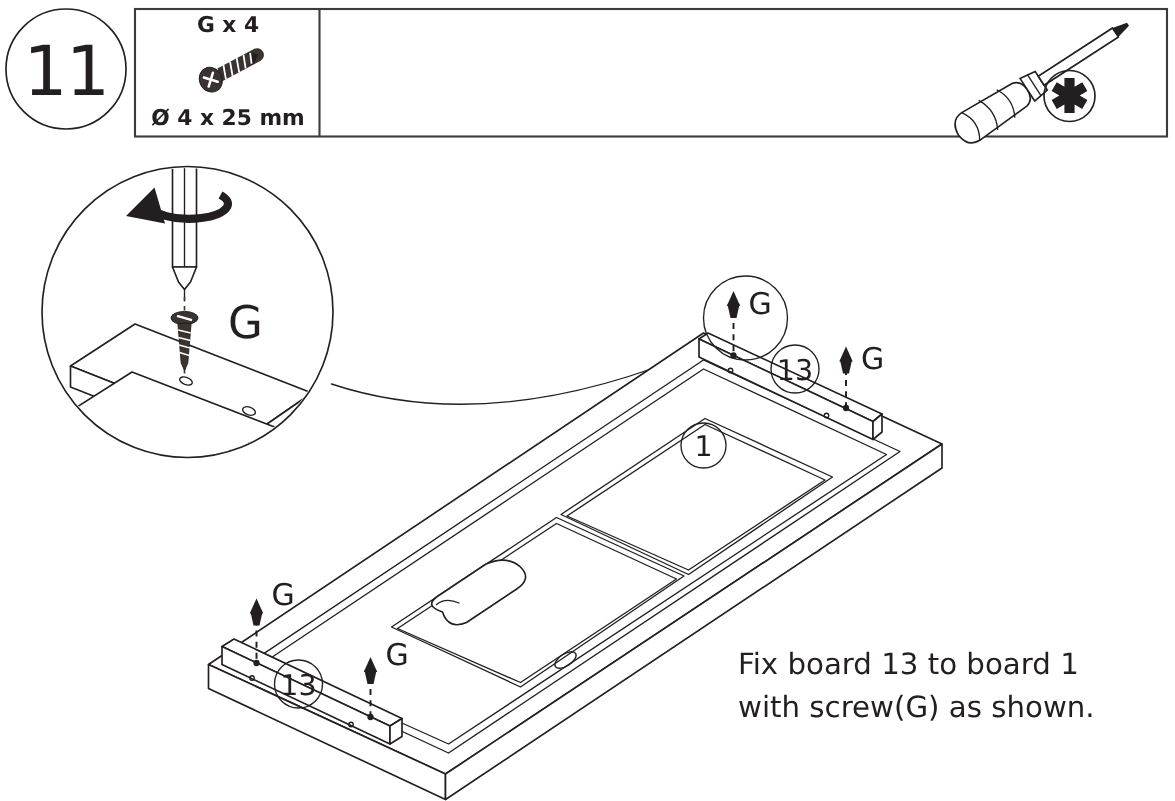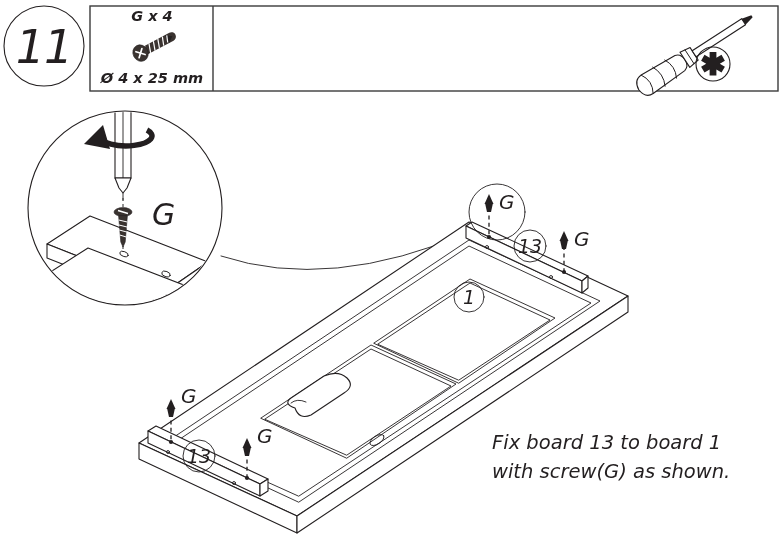--- a/index.html
+++ b/index.html
@@ -14,21 +14,20 @@
     position: relative;
     overflow: hidden;
     font-family: "DejaVu Sans", "Liberation Sans", sans-serif;
     color: #231f20;
   }
   #sheet {
     position: absolute;
     left: 0; top: 0;
     width: 783px;
     height: 534px;
-    font-style: italic;
   }
   .txt {
     font-family: "DejaVu Sans", "Liberation Sans", sans-serif;
     fill: #231f20;
   }
   .step-num {
     font-size: 46px;
     font-weight: 400;
     letter-spacing: -1px;
   }

